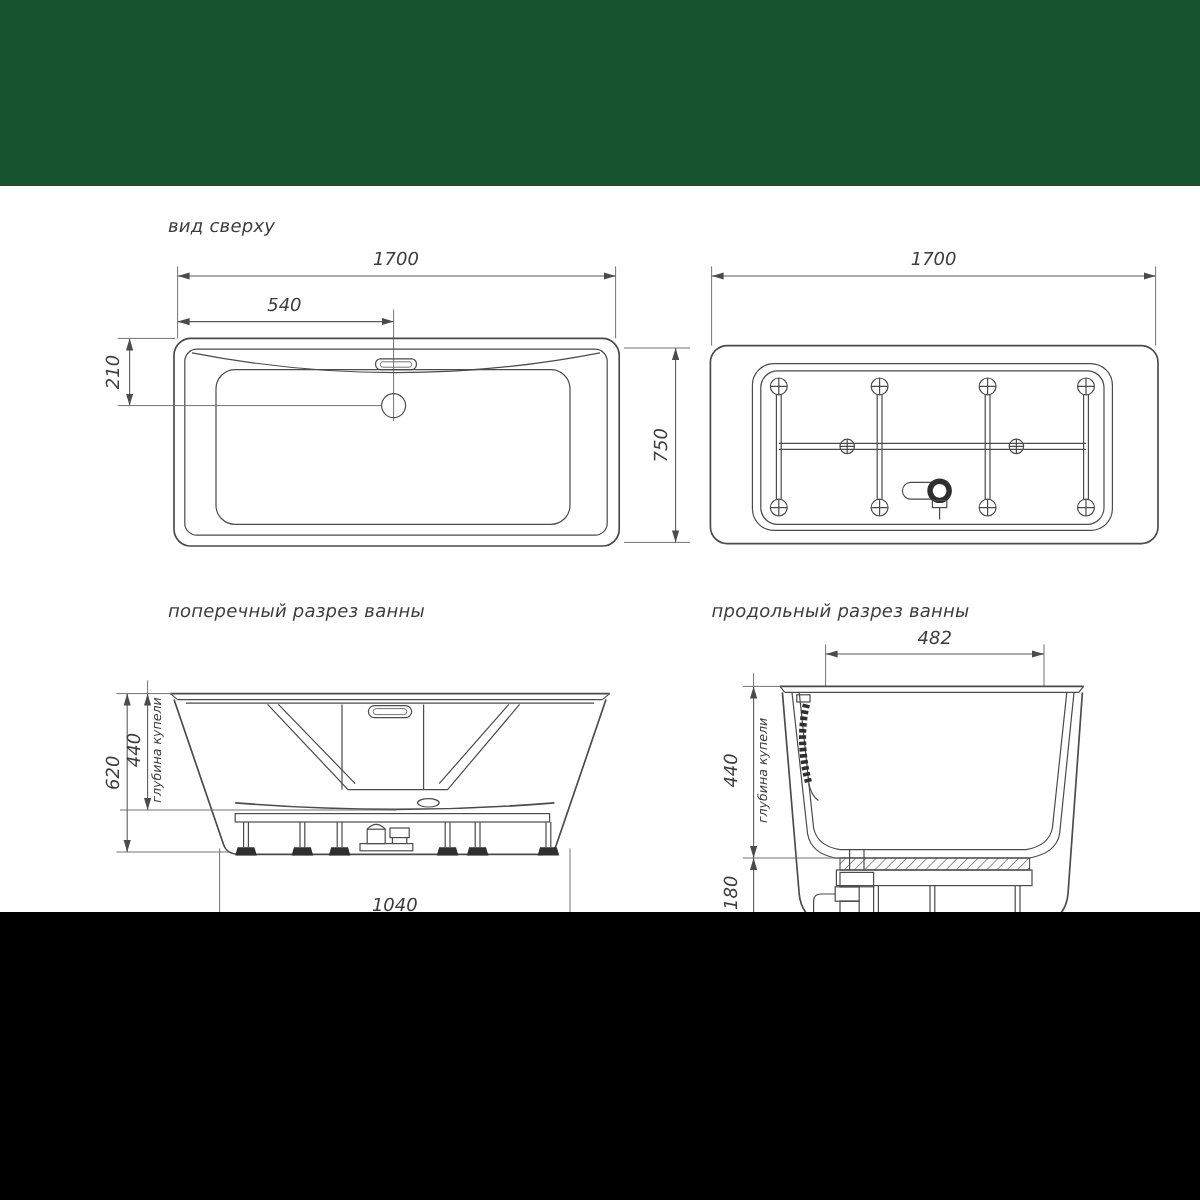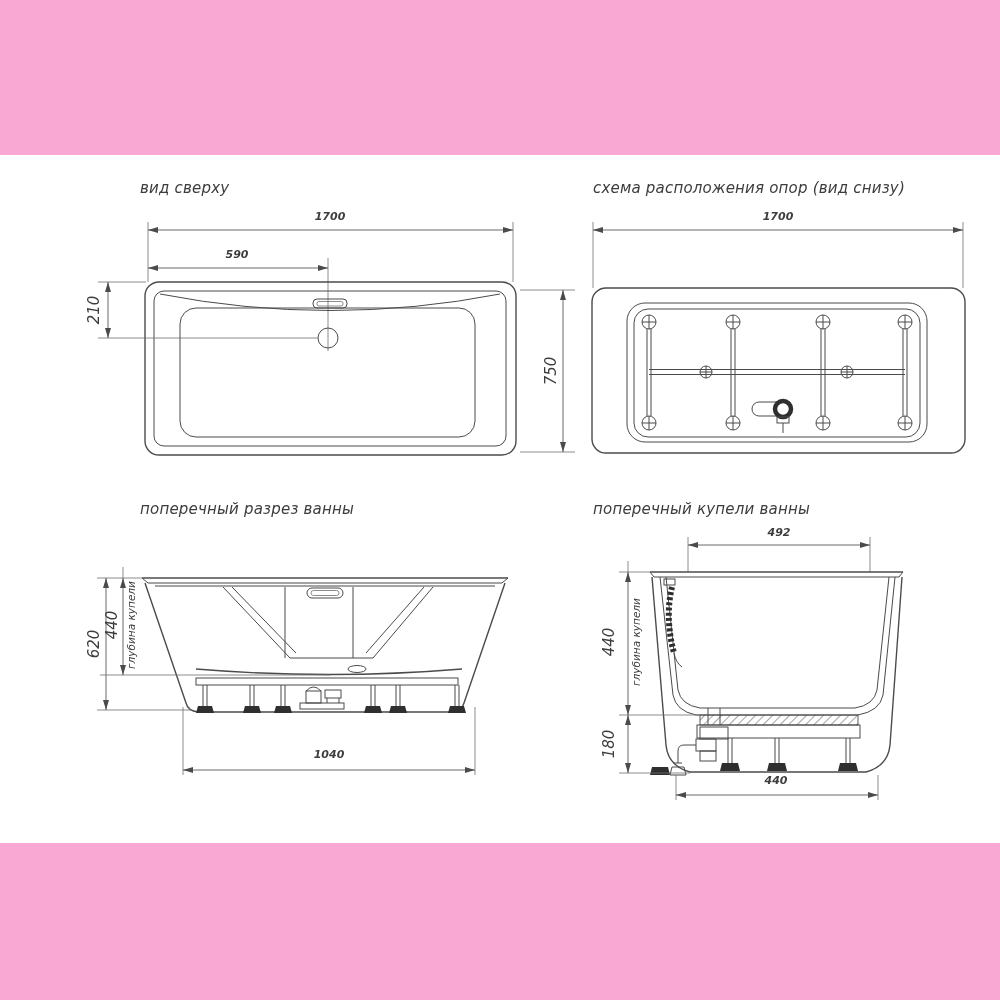--- a/index.html
+++ b/index.html
@@ -1,21 +1,21 @@
 <!DOCTYPE html>
 <html><head>
 <meta charset="utf-8">
 <style>
   html,body{margin:0;padding:0;background:#000;}
-  .stage{position:relative;width:1000px;height:1000px;background:#f9a8d4;overflow:hidden;
+  .stage{position:relative;width:1000px;height:760px;background:#14532d;overflow:hidden;
          font-family:"DejaVu Sans",sans-serif;}
   .canvas{position:absolute;left:0;top:155px;width:1000px;height:688px;background:#ffffff;}
   .lbl{position:absolute;color:#3d3d3d;font-style:italic;white-space:nowrap;}
   .title{font-size:15px;font-weight:500;letter-spacing:.2px;}
-  .dim{font-size:11px;transform:translate(-50%,-50%);font-weight:bold;}
+  .dim{font-size:15px;transform:translate(-50%,-50%);}
   .rot{font-size:15px;transform:translate(-50%,-50%) rotate(-90deg);}
   .rot-sm{font-size:10.5px;transform:translate(-50%,-50%) rotate(-90deg);}
   svg{position:absolute;left:0;top:0;}
   .ln{stroke:#4b4b4b;stroke-width:1;fill:none;}
   .ln2{stroke:#4b4b4b;stroke-width:1.4;fill:none;}
   .thin{stroke:#6e6e6e;stroke-width:0.8;fill:none;}
   .dimln{stroke:#5a5a5a;stroke-width:0.9;fill:none;}
   .dark{fill:#2f2f2f;stroke:none;}
 </style>
 </head>
@@ -237,35 +237,34 @@
         </g>
 
         <g>
           <path class="thin" d="M676,620 V645 M878,620 V645"></path>
           <path class="dimln" d="M676,640 H878" marker-start="url(#arrS)" marker-end="url(#arrE)"></path>
         </g>
       </g>
     </svg>
 
     <div class="lbl title" style="left:140px;top:24px">вид сверху</div>
-    <div class="lbl title" style="left:593px;top:24px">схема расположения опор (вид снизу)</div>
     <div class="lbl title" style="left:140px;top:345px">поперечный разрез ванны</div>
-    <div class="lbl title" style="left:593px;top:345px">поперечный купели ванны</div>
+    <div class="lbl title" style="left:593px;top:345px">продольный разрез ванны</div>
 
     <div class="lbl dim" style="left:330px;top:61px">1700</div>
-    <div class="lbl dim" style="left:237px;top:99px">590</div>
+    <div class="lbl dim" style="left:237px;top:99px">540</div>
     <div class="lbl rot" style="left:94px;top:155px">210</div>
     <div class="lbl rot" style="left:551px;top:216px">750</div>
 
     <div class="lbl dim" style="left:778px;top:61px">1700</div>
 
     <div class="lbl rot" style="left:94px;top:489px">620</div>
     <div class="lbl rot" style="left:112px;top:470px">440</div>
     <div class="lbl rot-sm" style="left:131px;top:470px">глубина купели</div>
     <div class="lbl dim" style="left:329px;top:599px">1040</div>
 
-    <div class="lbl dim" style="left:779px;top:377px">492</div>
+    <div class="lbl dim" style="left:779px;top:377px">482</div>
     <div class="lbl rot" style="left:609px;top:487px">440</div>
     <div class="lbl rot-sm" style="left:636px;top:487px">глубина купели</div>
     <div class="lbl rot" style="left:609px;top:589px">180</div>
     <div class="lbl dim" style="left:776px;top:625px">440</div>
   </div>
 </div>
 
 </body></html>

